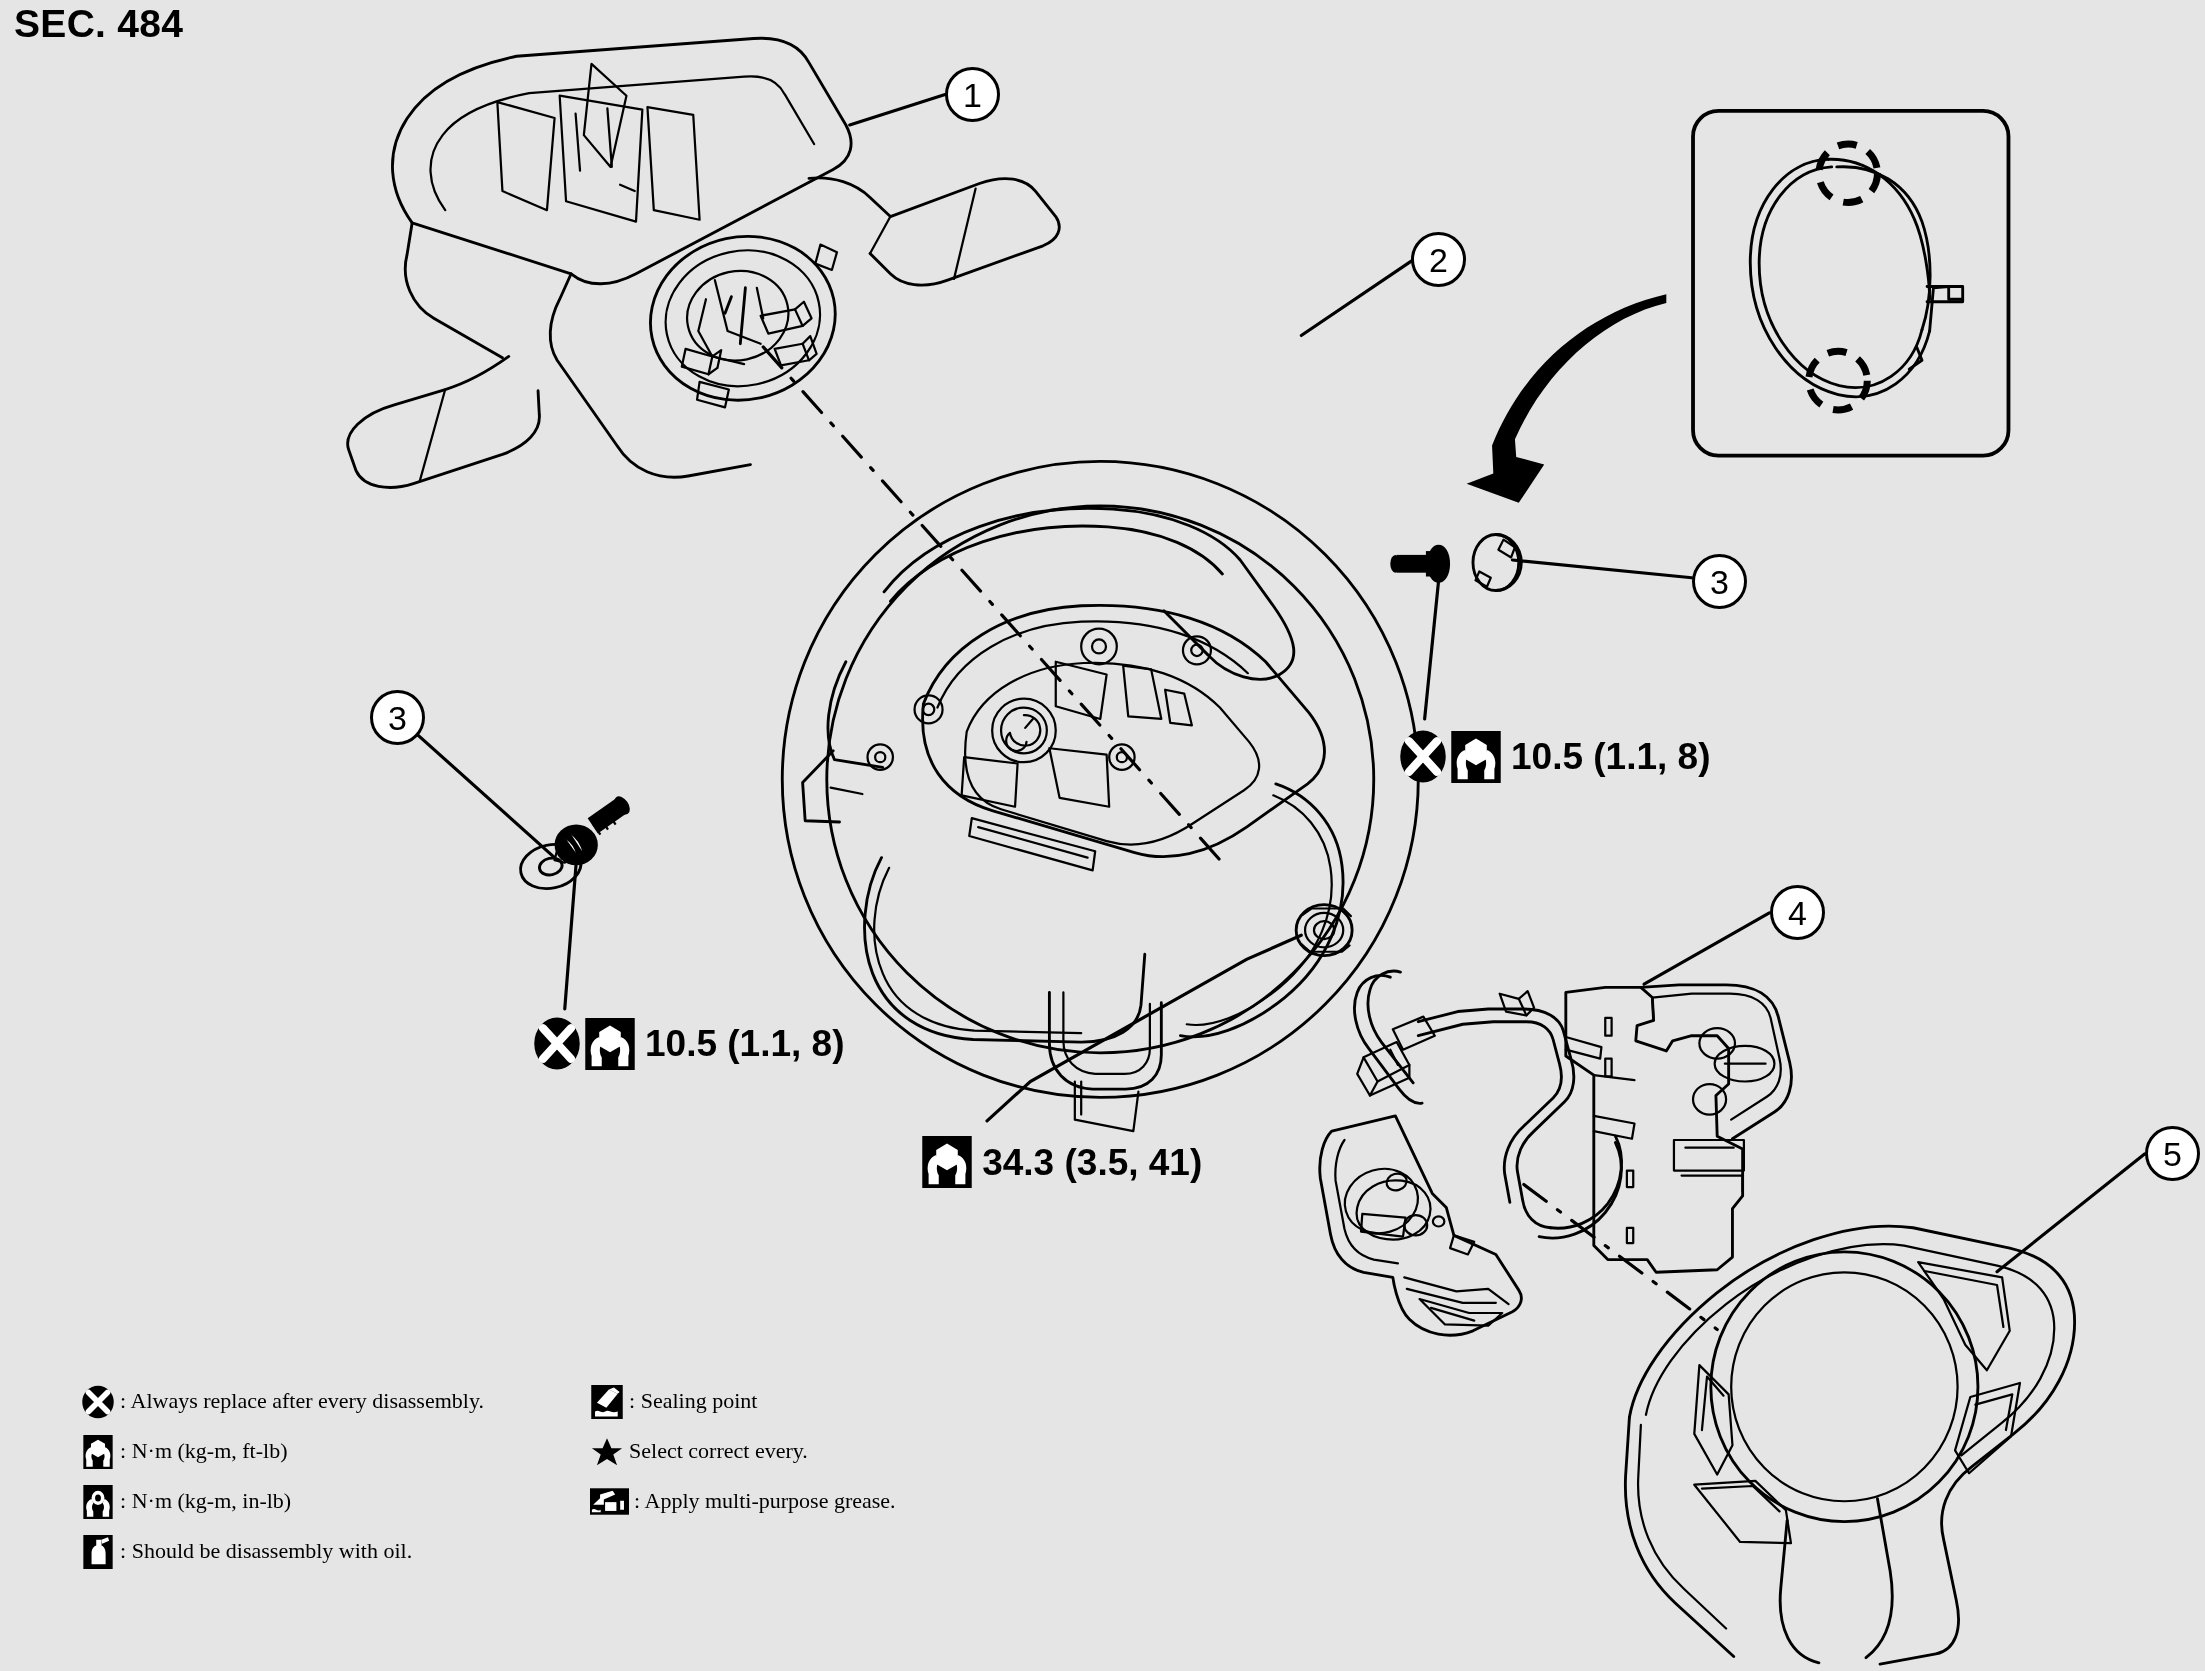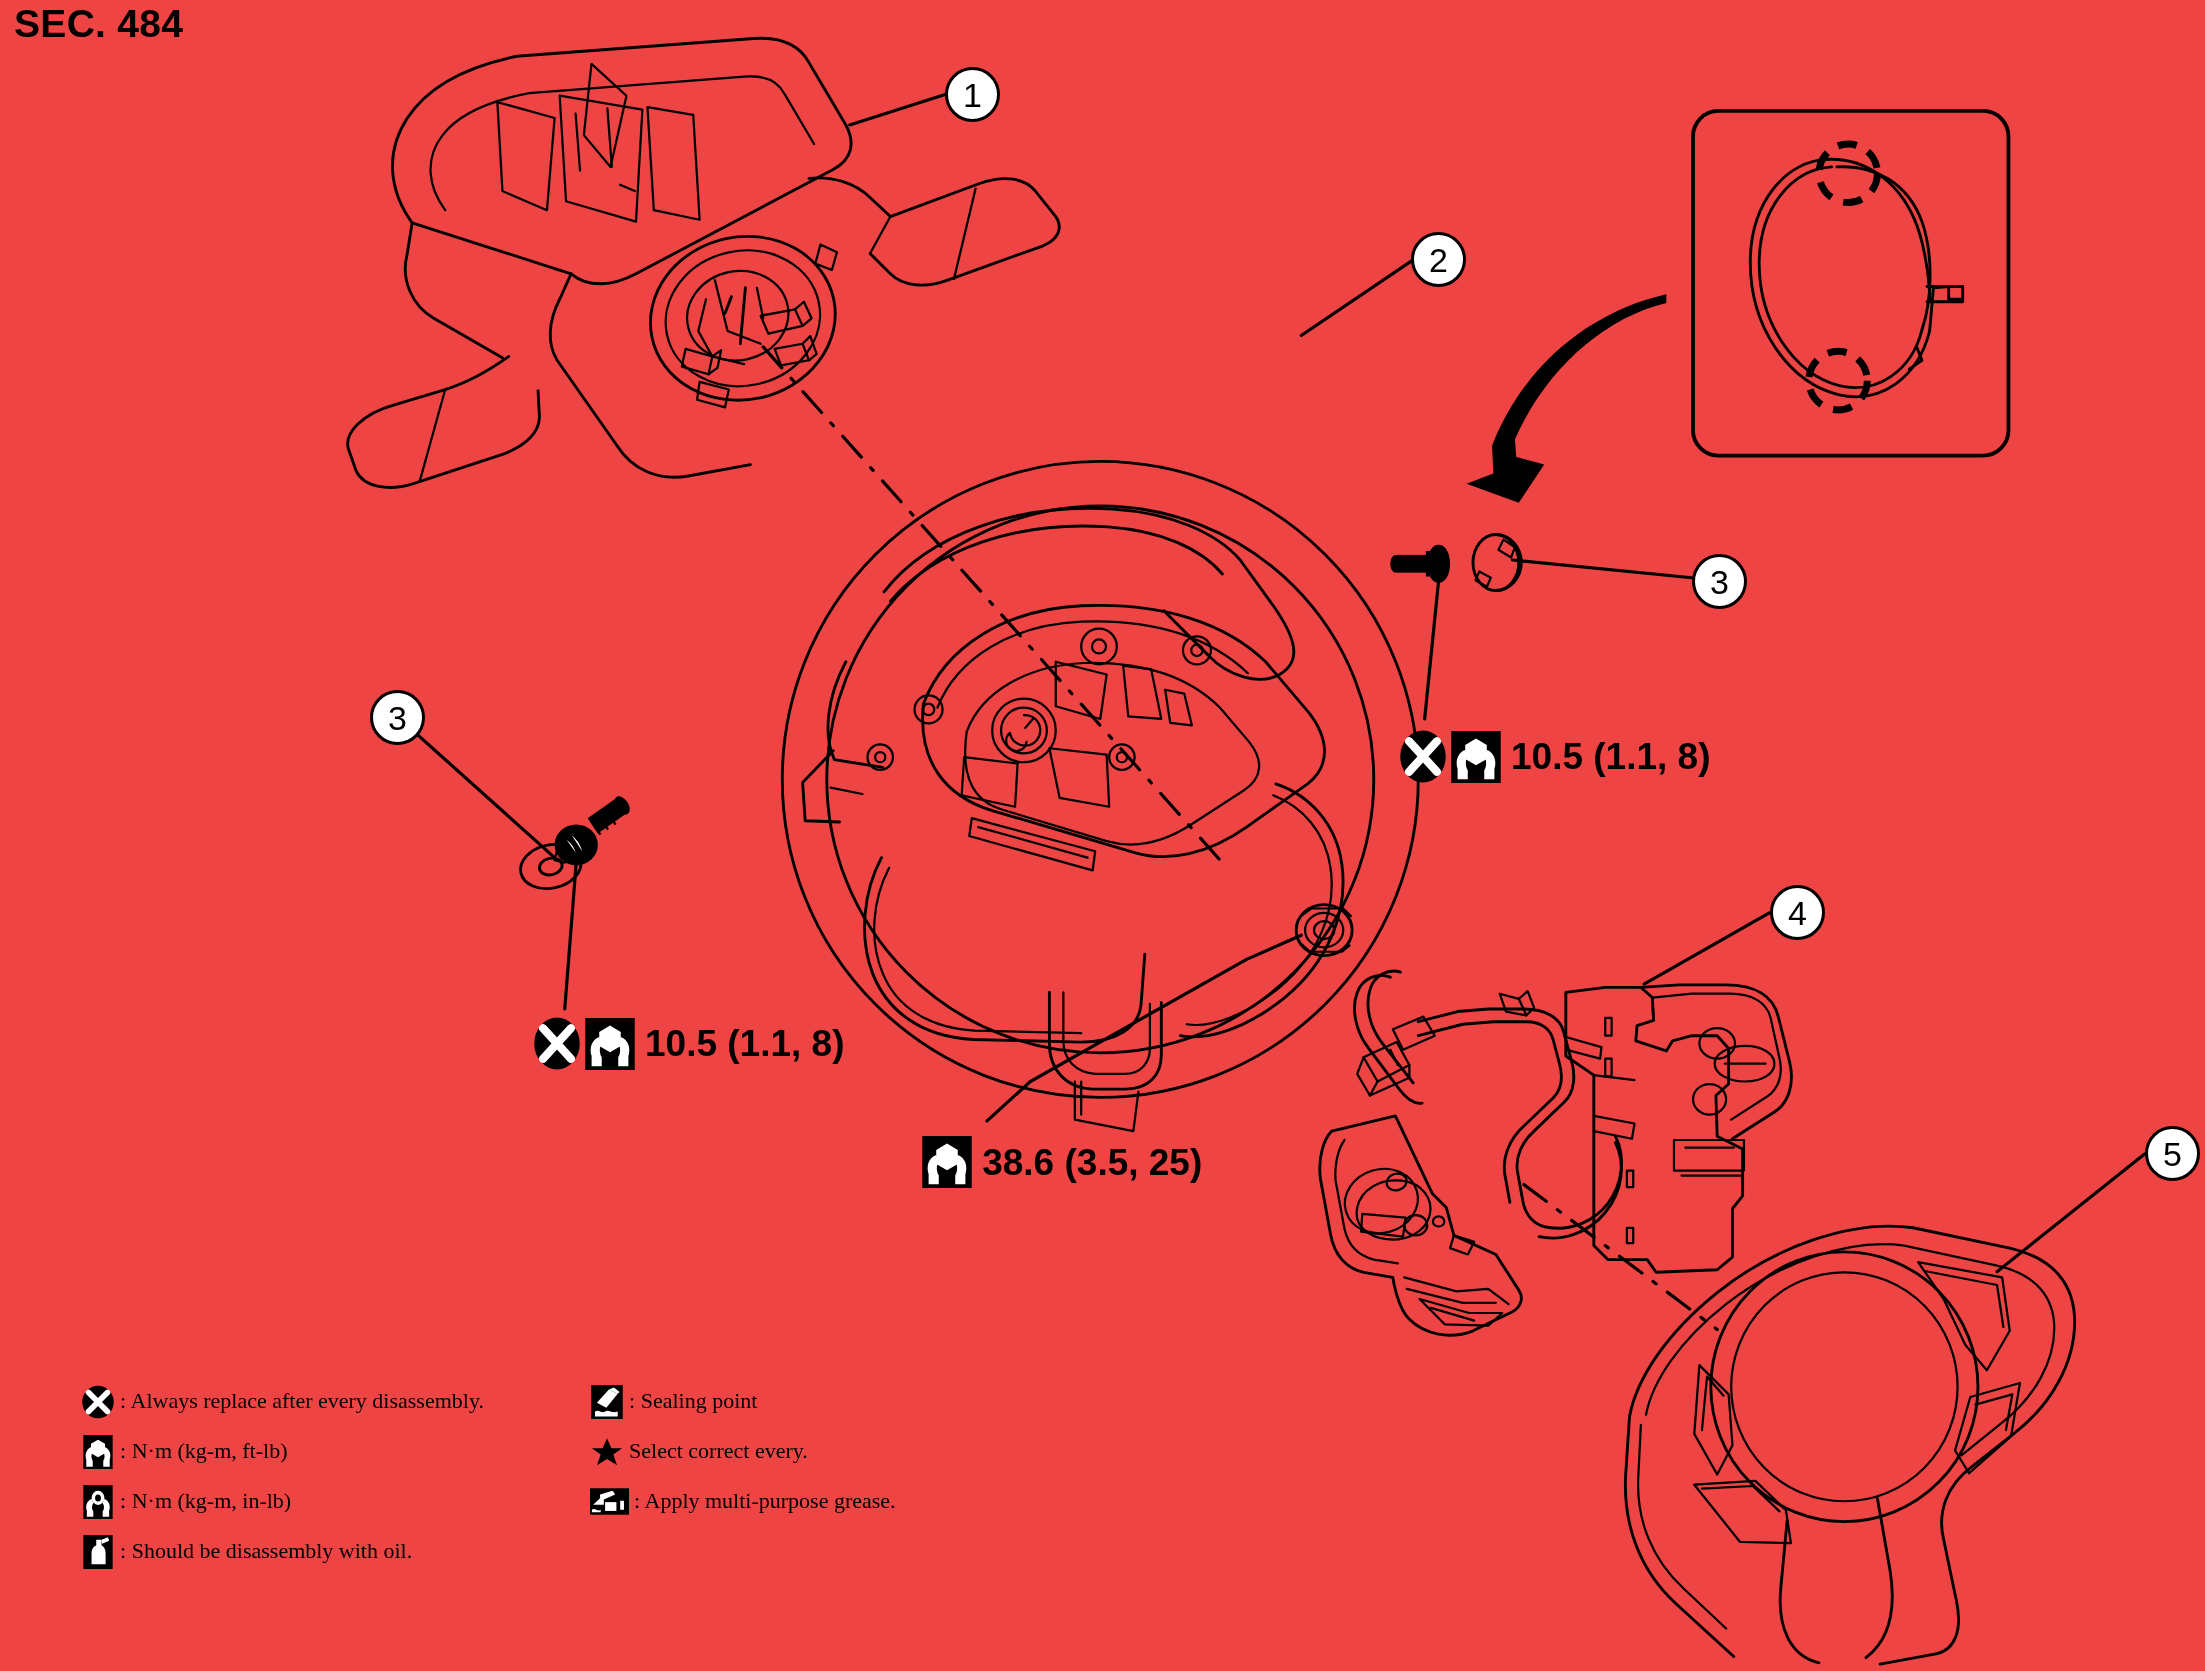--- a/index.html
+++ b/index.html
@@ -9,21 +9,21 @@
     background: #ffffff;
   }
   body {
     font-family: "Liberation Sans", sans-serif;
     color: #000000;
   }
   #page {
     position: relative;
     width: 2205px;
     height: 1672px;
-    background: #ef4444;
+    background: #e5e5e5;
     overflow: hidden;
   }
   #page-title {
     position: absolute;
     left: 14px;
     top: 3.8px;
     font-size: 39px;
     font-weight: bold;
     letter-spacing: 0.3px;
     line-height: 1;
@@ -529,21 +529,21 @@
     <span class="spec-text">10.5 (1.1, 8)</span>
   </div>
 
   <div class="spec" style="left:922px; top:1136px;">
     <svg class="icon-wrench" viewBox="0 0 78 82" style="margin-left:0;">
       <rect x="0" y="0" width="78" height="82" fill="#000"></rect>
       <path d="M39 12 L56 22 L56 44 L39 54 L22 44 L22 22 Z" fill="#fff"></path>
       <path d="M22 30 C10 34 6 48 10 60 L10 76 L26 76 L26 62 C22 56 22 46 26 40 Z" fill="#fff"></path>
       <path d="M56 30 C68 34 72 48 68 60 L68 76 L52 76 L52 62 C56 56 56 46 52 40 Z" fill="#fff"></path>
     </svg>
-    <span class="spec-text">38.6 (3.5, 25)</span>
+    <span class="spec-text">34.3 (3.5, 41)</span>
   </div>
 
   <div id="legend">
 
     <div class="legend-col left">
 
       <div class="legend-row">
         <svg class="legend-ico" viewBox="0 0 54 54">
           <ellipse cx="27" cy="27" rx="25" ry="26" fill="#000"></ellipse>
           <path d="M12 12 L42 42 M42 12 L12 42" stroke="#fff" stroke-width="9" stroke-linecap="round" fill="none"></path>

